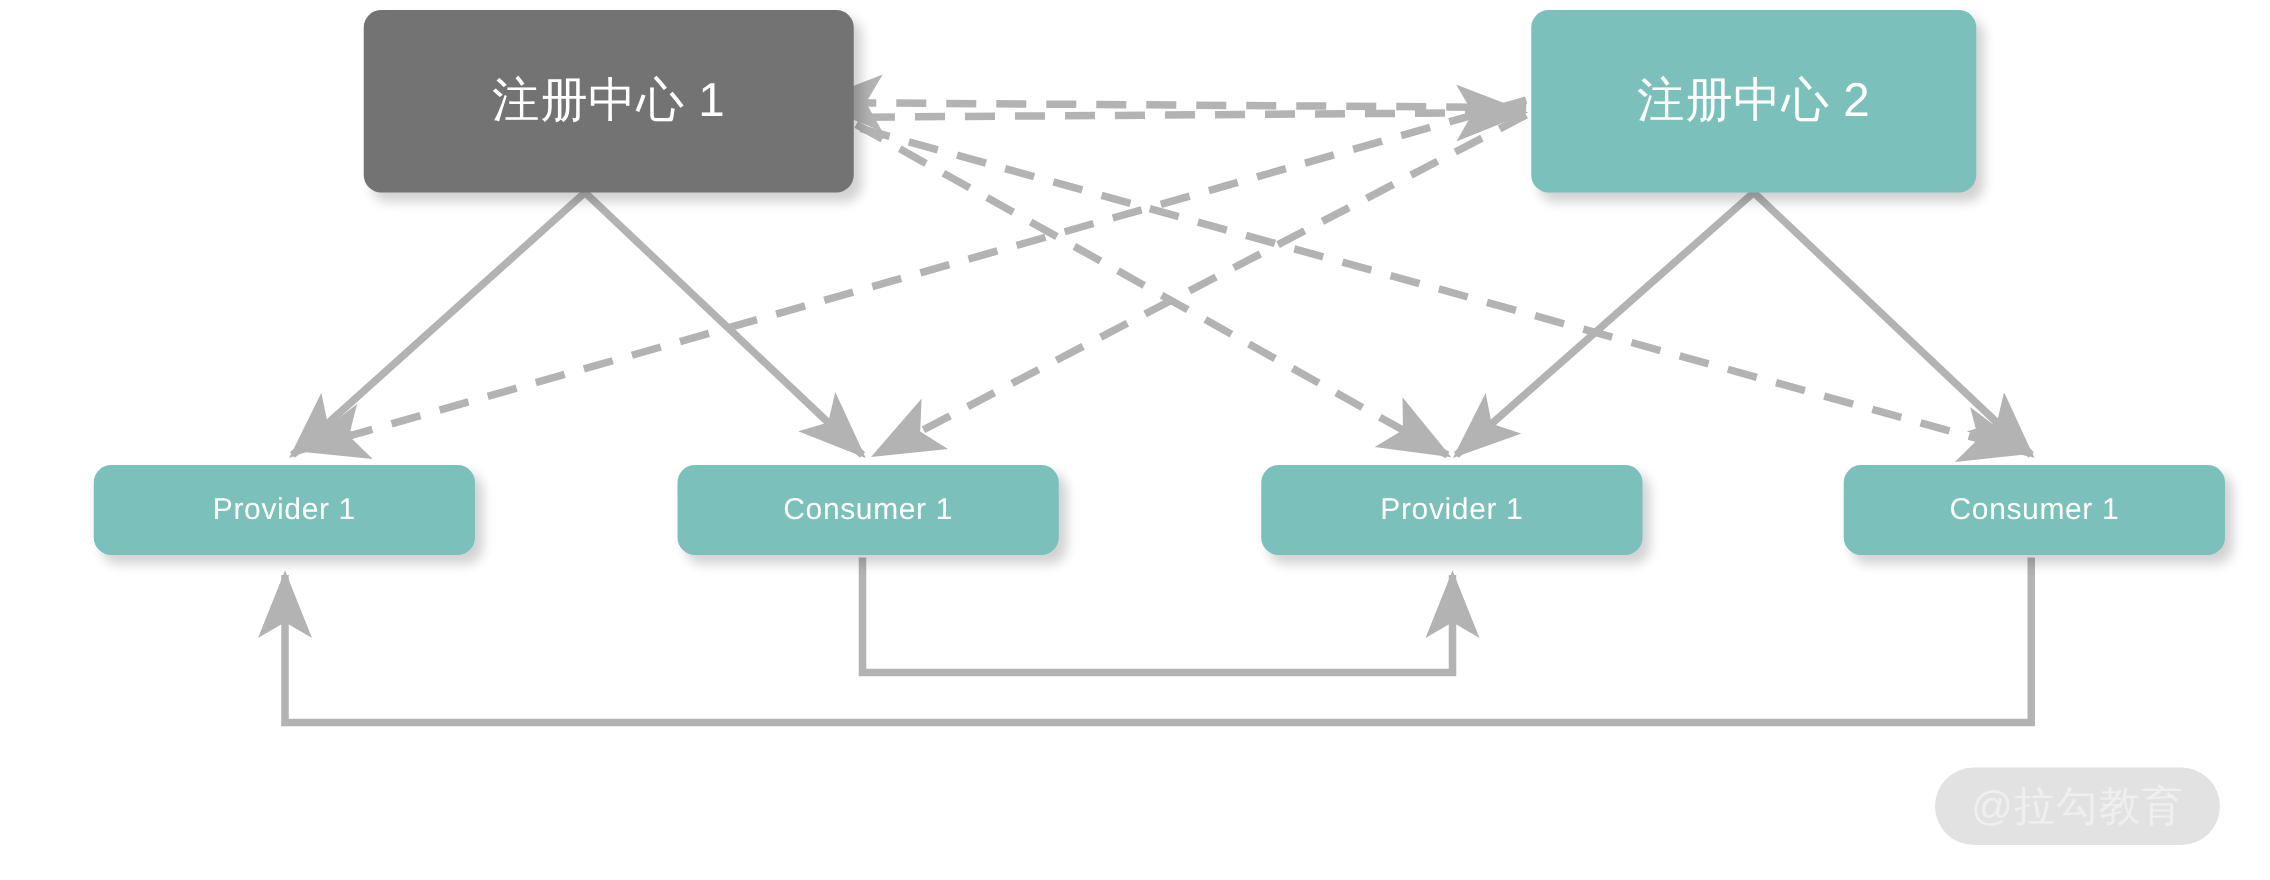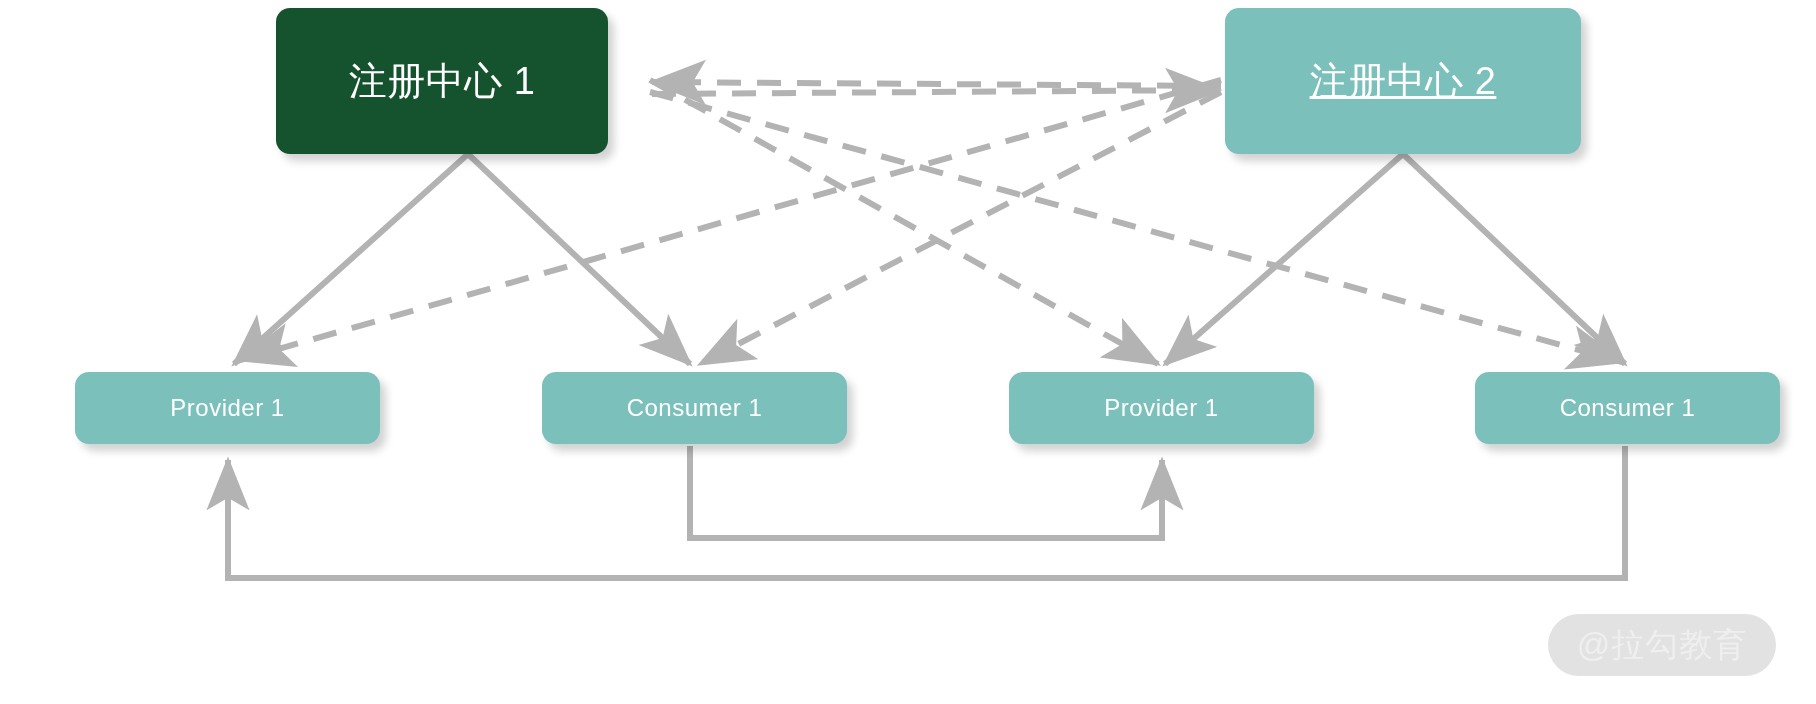--- a/index.html
+++ b/index.html
@@ -102,25 +102,25 @@
         <path d="M 690 446 L 690 538 L 1162 538 L 1162 460" stroke-width="6" stroke-linejoin="miter" marker-end="url(#ah)"></path>
       </g>
 
       <g>
         <path d="M 1625 446 L 1625 578 L 228 578 L 228 460" stroke-width="6" stroke-linejoin="miter" marker-end="url(#ah)"></path>
       </g>
 
     </g>
   </svg>
 
-  <div class="node registry" style="left:276px;top:8px;width:332px;height:146px;background:#14532d;">
+  <div class="node registry" style="left:291px;top:8px;width:392px;height:146px;background:#737373;">
     <span class="node-label">注册中心 1</span>
   </div>
 
-  <div class="node registry" style="left:1225px;top:8px;width:356px;height:146px;background:#7bc0bb;text-decoration:underline;">
+  <div class="node registry" style="left:1225px;top:8px;width:356px;height:146px;background:#7bc0bb;">
     <span class="node-label">注册中心 2</span>
   </div>
 
   <div class="node service" style="left:75px;top:372px;width:305px;height:72px;background:#7bc0bb;">
     <span class="node-label">Provider 1</span>
   </div>
 
   <div class="node service" style="left:542px;top:372px;width:305px;height:72px;background:#7bc0bb;">
     <span class="node-label">Consumer 1</span>
   </div>

